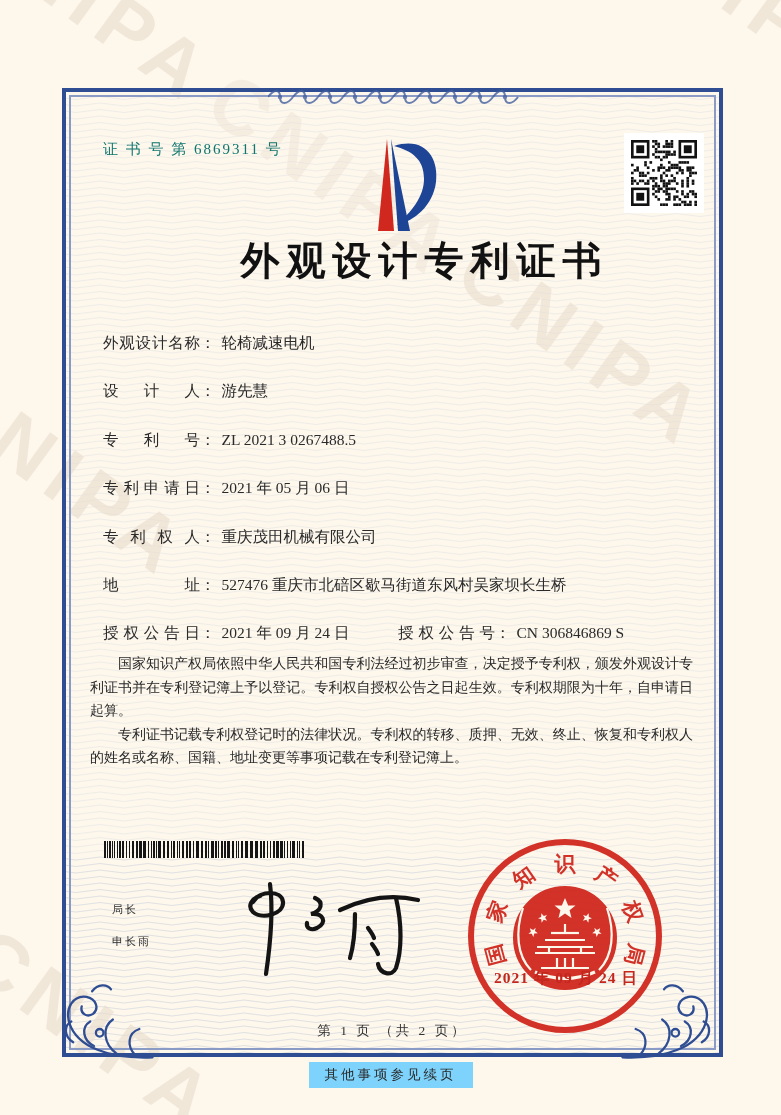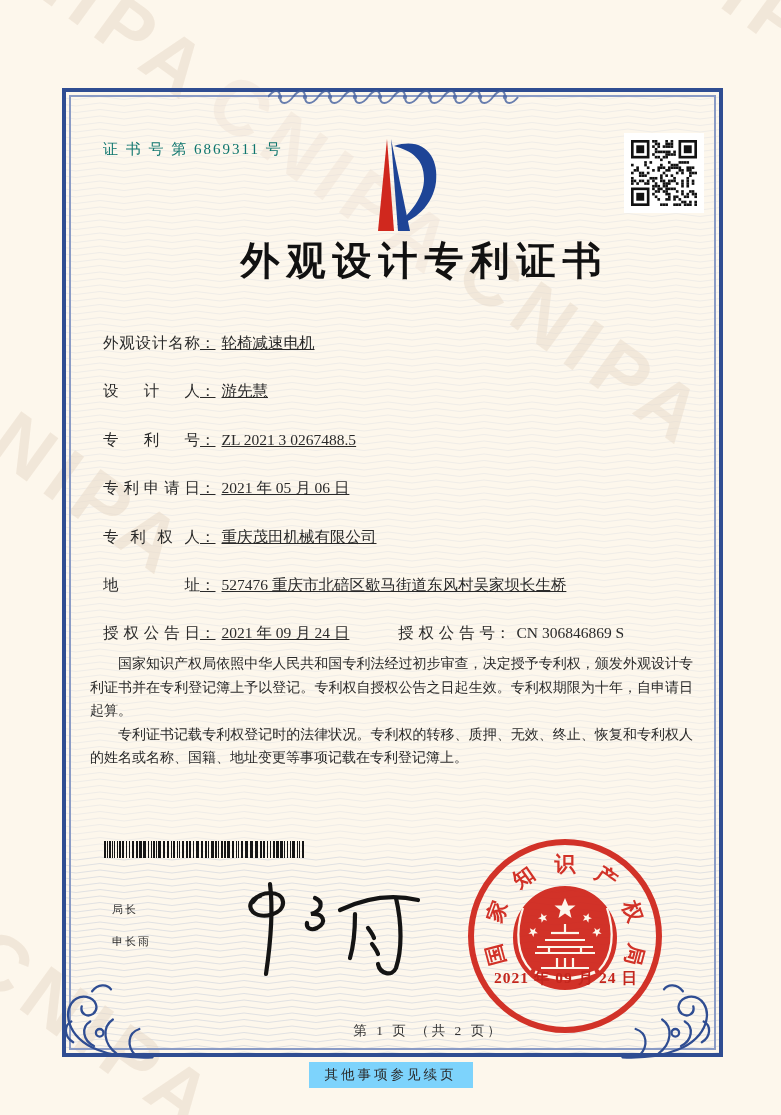--- a/index.html
+++ b/index.html
@@ -24,21 +24,21 @@
     border:2px solid #8a9bc5;}
 
   .cert-no{position:absolute;left:103px;top:140px;font-size:15px;letter-spacing:2px;color:#0f766e;}
 
   .title{position:absolute;left:62px;top:234px;width:661px;text-align:center;
     font-size:39px;font-weight:bold;letter-spacing:7px;color:#111;margin-left:32px;}
 
   .qr-box{position:absolute;left:624px;top:133px;width:80px;height:80px;background:#fff;
     display:flex;align-items:center;justify-content:center;}
 
-  .fields{position:absolute;left:103px;top:333px;width:600px;font-size:15.5px;text-decoration:underline;}
+  .fields{position:absolute;left:103px;top:333px;width:600px;font-size:15.5px;}
   .field-row{height:48.4px;}
   .flabel{display:inline-block;width:97px;text-align:justify;text-align-last:justify;vertical-align:top;}
   .fcolon{margin-right:6px;}
   .grant-no{position:absolute;left:295px;top:0;}
   .field-row.grant{position:relative;}
 
   .body-text{position:absolute;left:90px;top:652px;width:603px;font-size:14px;
     line-height:23.6px;text-align:justify;}
   .body-text p{margin:0;text-indent:2em;}
 
@@ -46,21 +46,21 @@
   .officer div{margin:0;}
 
   .seal{position:absolute;left:465px;top:836px;width:200px;height:200px;opacity:.95;}
   .seal-char{position:absolute;left:50%;top:50%;width:22px;height:22px;margin:-11px 0 0 -11px;
     font-size:21px;font-weight:bold;color:#d0281e;text-align:center;line-height:22px;
     font-family:"Liberation Serif",serif;}
   .seal-date{position:absolute;left:486px;top:968px;width:160px;text-align:center;
     color:#c3261d;font-size:15.5px;letter-spacing:1px;font-weight:bold;}
 
   .footer-page{position:absolute;left:62px;top:1022px;width:661px;text-align:center;
-    font-size:13.5px;letter-spacing:3px;color:#333;margin-left:36px;}
+    font-size:13.5px;letter-spacing:3px;color:#333;}
   .bottom-note{position:absolute;left:0;top:1062px;width:781px;text-align:center;}
   .bottom-note span{display:inline-block;background:#7dd3fc;padding:4px 16px;font-size:13.5px;letter-spacing:3px;}
 </style>
 </head>
 <body>
 
 <div class="page">
 
   <svg id="waves">
       <path d="M0 8.0 q12 3 24 0 q12 -3 24 0 q12 3 24 0 q12 -3 24 0 q12 3 24 0 q12 -3 24 0 q12 3 24 0 q12 -3 24 0 q12 3 24 0 q12 -3 24 0 q12 3 24 0 q12 -3 24 0 q12 3 24 0 q12 -3 24 0 q12 3 24 0 q12 -3 24 0 q12 3 24 0 q12 -3 24 0 q12 3 24 0 q12 -3 24 0 q12 3 24 0 q12 -3 24 0 q12 3 24 0 q12 -3 24 0 q12 3 24 0 q12 -3 24 0 q12 3 24 0 q12 -3 24 0" opacity="0.28"></path>

